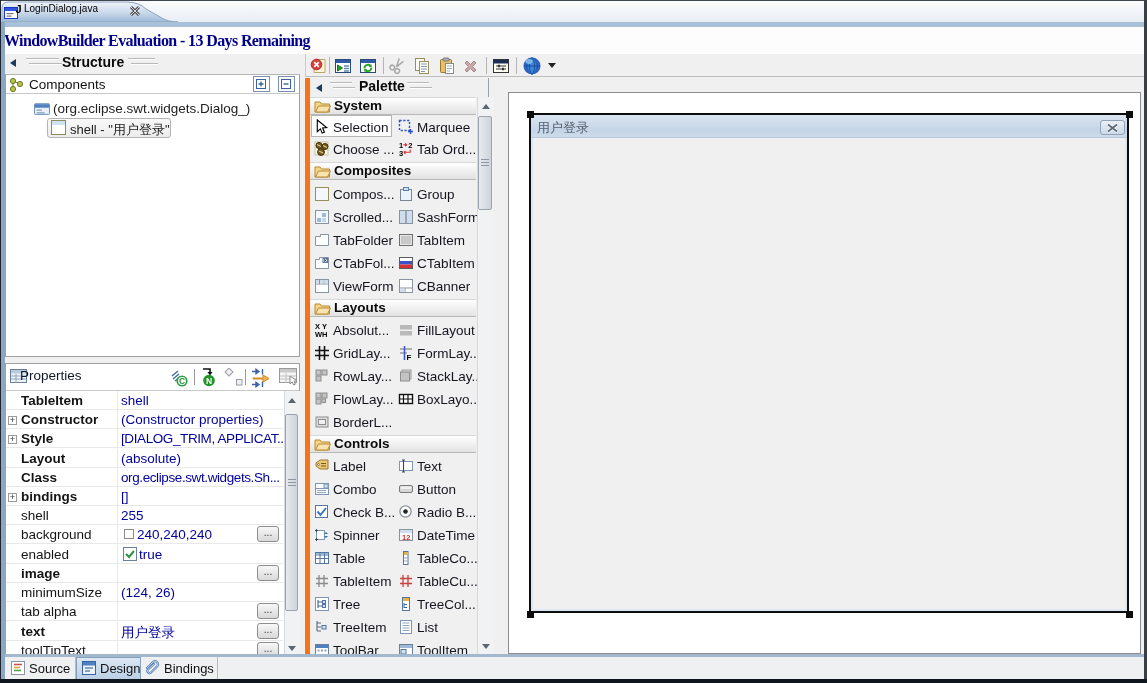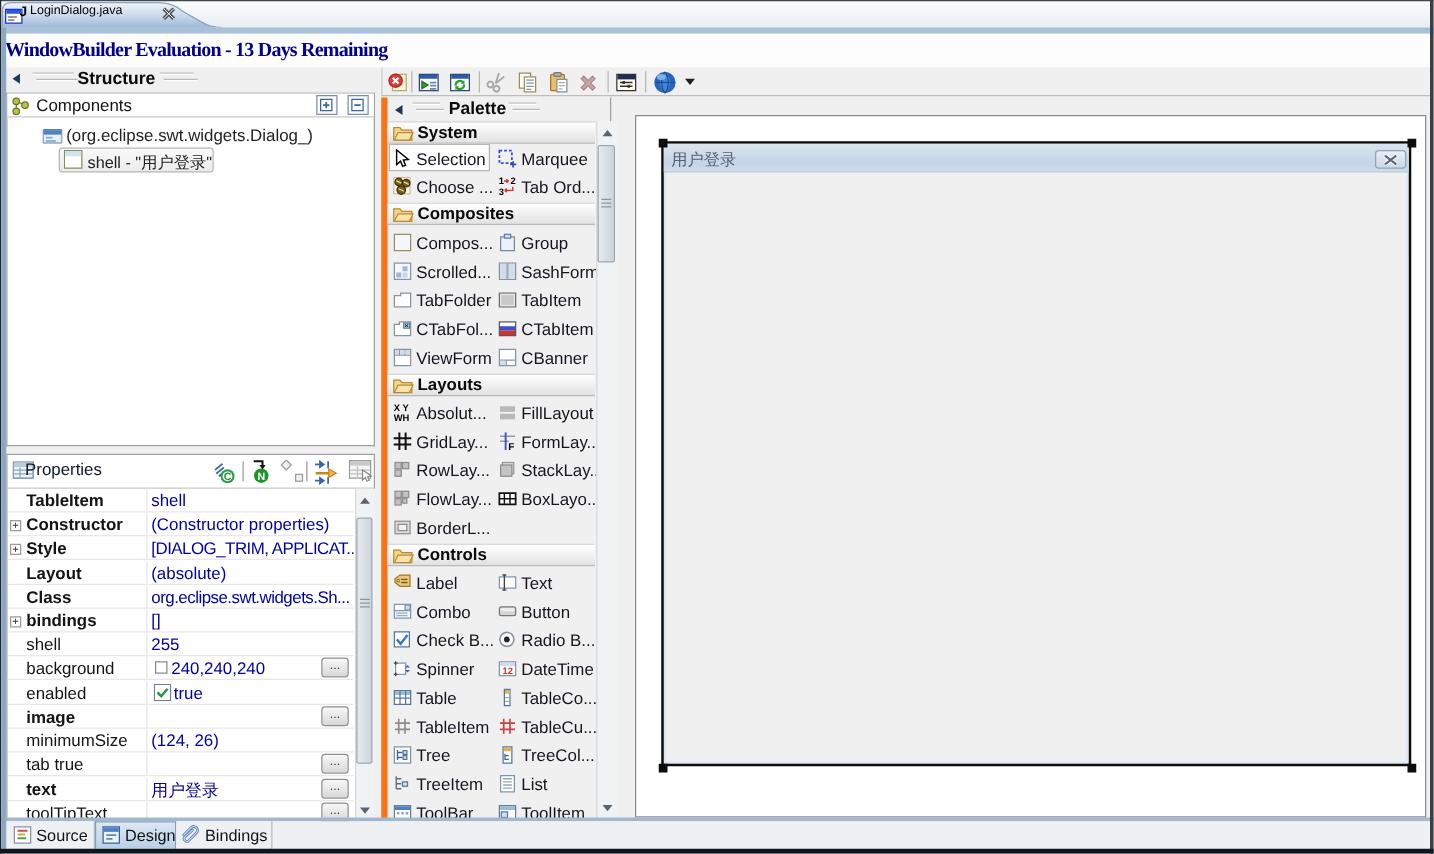--- a/index.html
+++ b/index.html
@@ -241,21 +241,21 @@
         <div class="pname pnameb">image</div>
         <div class="pbtn">...</div>
       </div>
     <div class="prow" style="top:192px">
         <div class="vsep"></div>
         <div class="pname">minimumSize</div>
         <div class="pval">(124, 26)</div>
       </div>
     <div class="prow" style="top:211px">
         <div class="vsep"></div>
-        <div class="pname">tab true</div>
+        <div class="pname">tab alpha</div>
         <div class="pbtn">...</div>
       </div>
     <div class="prow" style="top:231px">
         <div class="vsep"></div>
         <div class="pname pnameb">text</div>
         <div class="pval">用户登录</div>
         <div class="pbtn">...</div>
       </div>
     <div class="prow" style="top:250px;border-bottom:none">
         <div class="vsep"></div>

